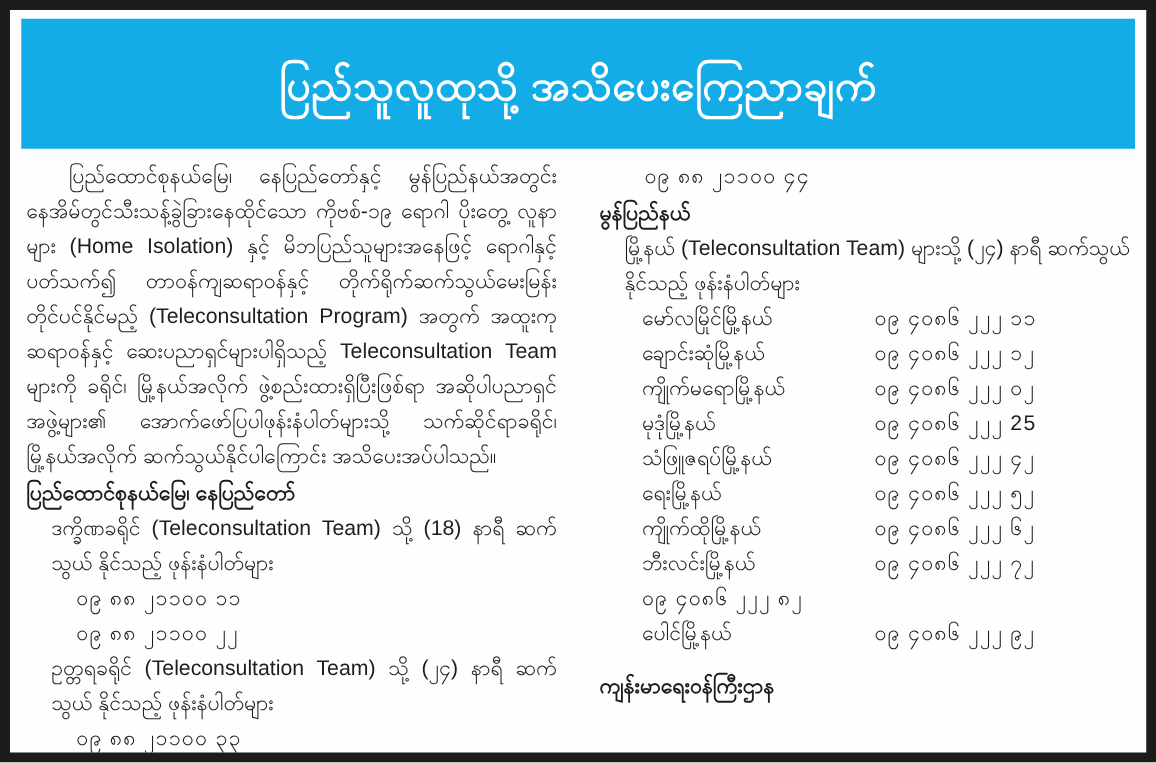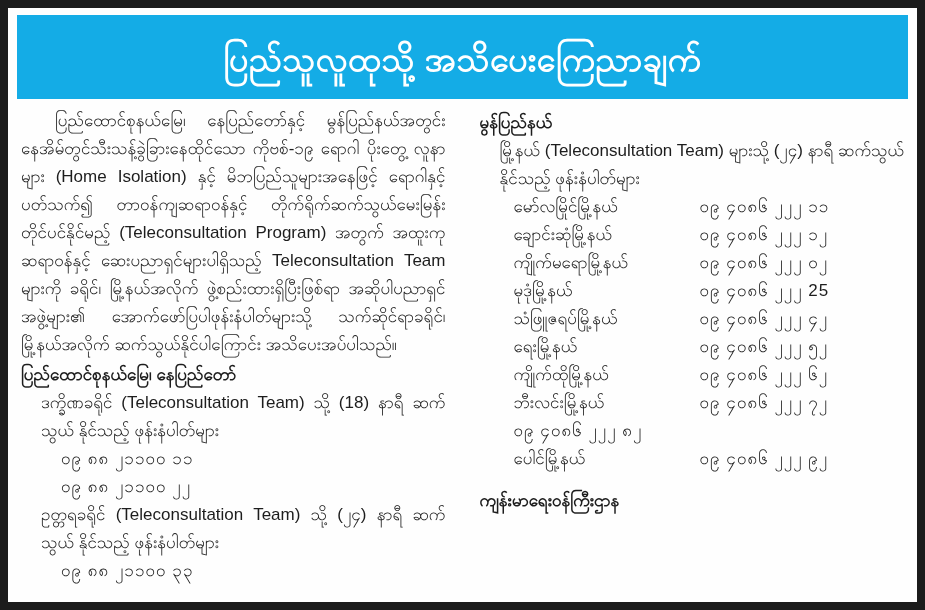--- a/index.html
+++ b/index.html
@@ -10,21 +10,21 @@
     color: #1d1d1d;
   }
   .page {
     width: 925px; height: 610px;
     border: 8px solid #1c1c1c;
     background: #fefefe;
     padding: 7px 9px 6px 9px;
     overflow: hidden;
   }
   .banner {
-    height: 84px;
+    height: 104px;
     background: #14ace6;
     display: flex; align-items: center; justify-content: center;
   }
   .banner-title {
     color: #ffffff;
     font-size: 34px;
     font-weight: bold;
     letter-spacing: 0.5px;
     line-height: 1;
     padding-top: 4px;
@@ -90,20 +90,21 @@
 
       <div class="section-title">ဒက္ခိဏခရိုင် (Teleconsultation Team) သို့ (18) နာရီ ဆက်သွယ် နိုင်သည့် ဖုန်းနံပါတ်များ</div>
       <div class="phone-line">၀၉ ၈၈ ၂၁၁၀၀ ၁၁</div>
       <div class="phone-line">၀၉ ၈၈ ၂၁၁၀၀ ၂၂</div>
 
       <div class="section-title">ဥတ္တရခရိုင် (Teleconsultation Team) သို့ (၂၄) နာရီ ဆက်သွယ် နိုင်သည့် ဖုန်းနံပါတ်များ</div>
       <div class="phone-line">၀၉ ၈၈ ၂၁၁၀၀ ၃၃</div>
     </div>
 
     <div class="col">
+      <div class="continuation-phone">၀၉ ၈၈ ၂၁၁၀၀ ၄၄</div>
 
       <div class="region-heading">မွန်ပြည်နယ်</div>
 
       <div class="section-title">မြို့နယ် (Teleconsultation Team) များသို့ (၂၄) နာရီ ဆက်သွယ် နိုင်သည့် ဖုန်းနံပါတ်များ</div>
 
       <div class="township-row">
         <span class="township-name">မော်လမြိုင်မြို့နယ်</span>
         <span class="township-phone">၀၉ ၄၀၈၆ ၂၂၂ ၁၁</span>
       </div>
       <div class="township-row">

